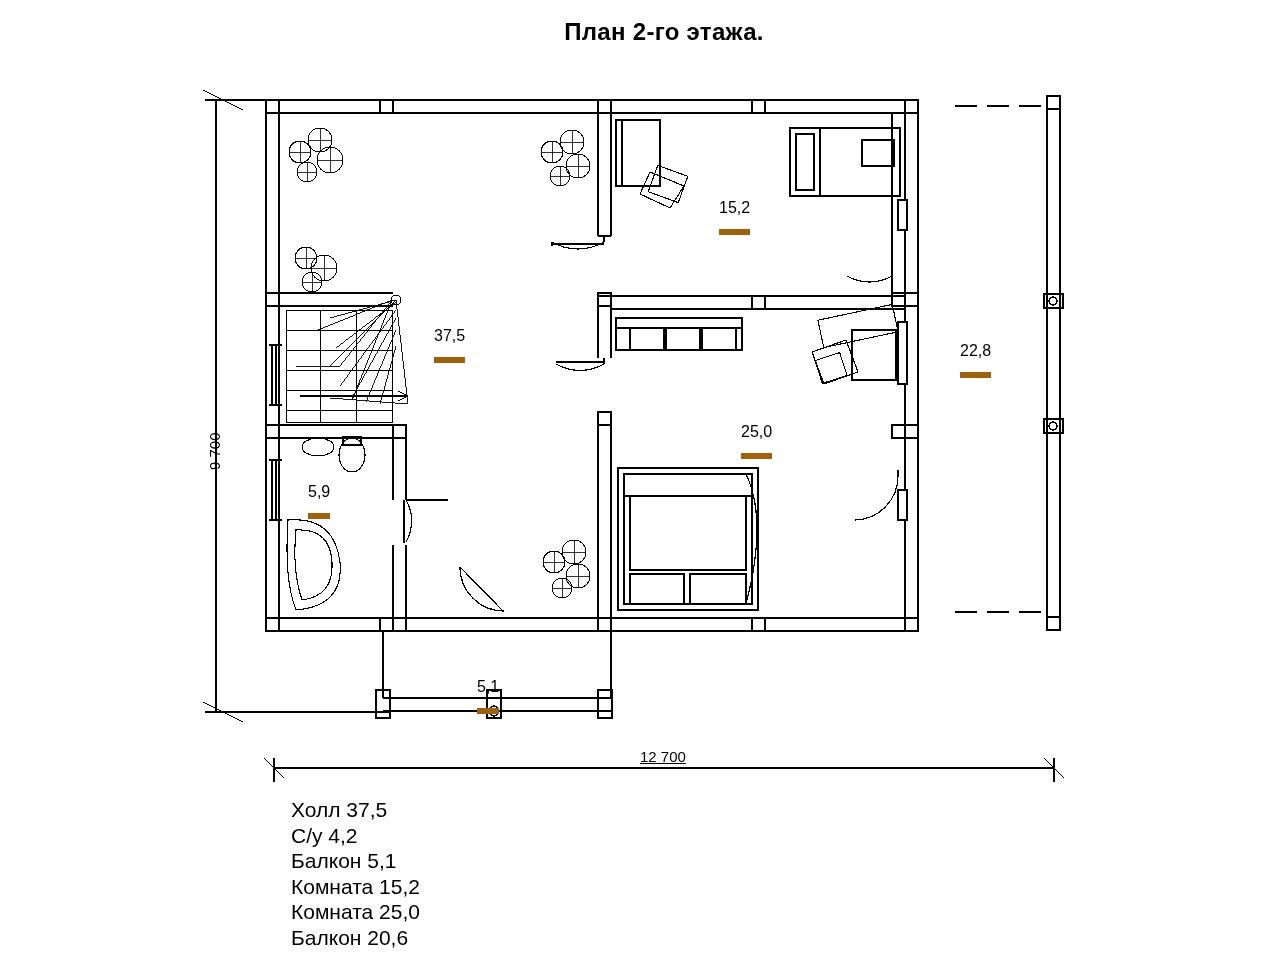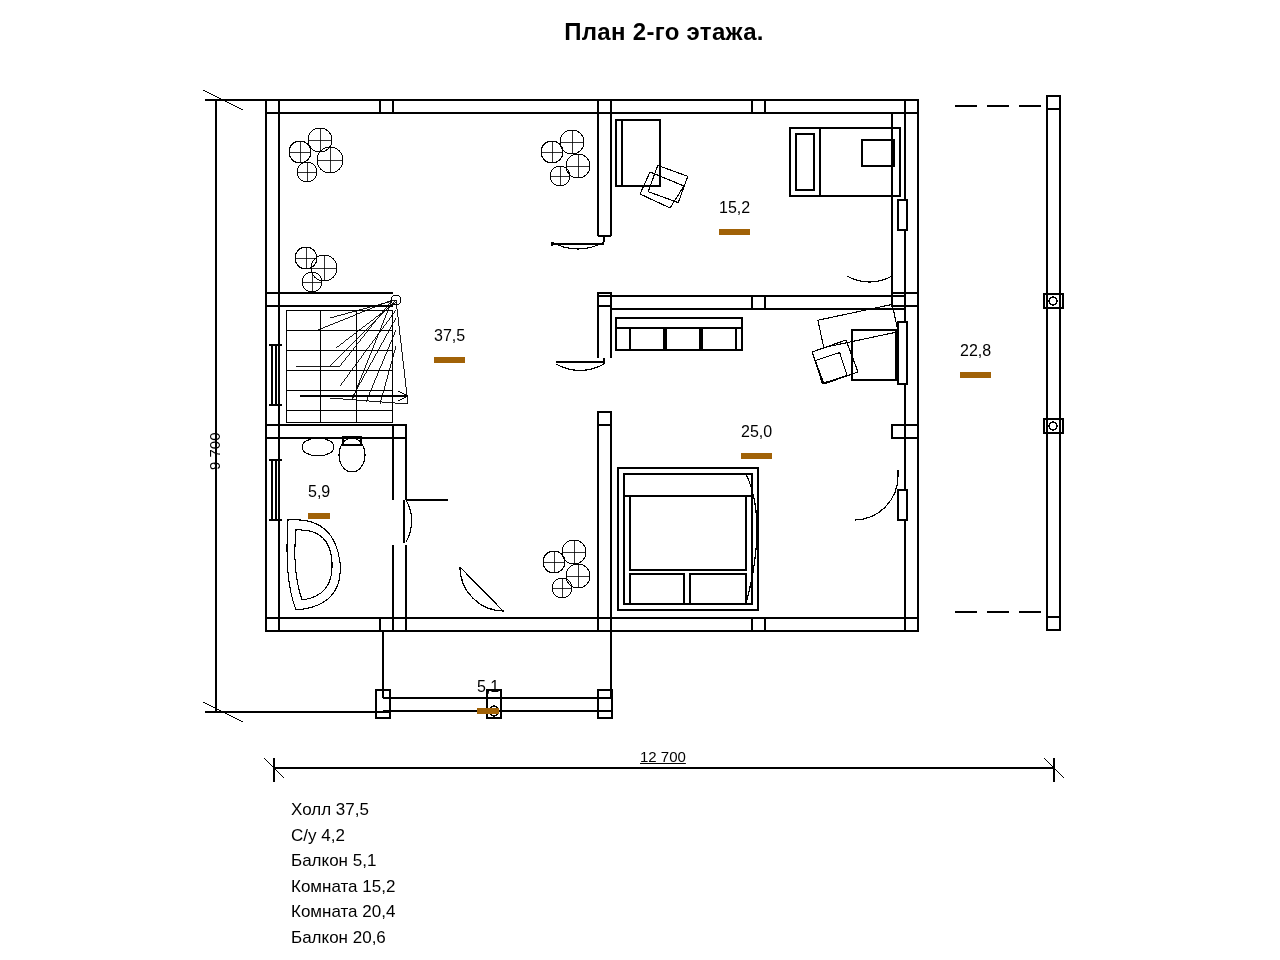--- a/index.html
+++ b/index.html
@@ -2,21 +2,21 @@
 <html lang="ru"><head>
 <meta charset="utf-8">
 <title>План 2-го этажа</title>
 <style>
   html,body{margin:0;padding:0;background:#ffffff;}
   body{width:1280px;height:960px;position:relative;overflow:hidden;
        font-family:"Liberation Sans",sans-serif;color:#000;}
   .title{position:absolute;left:0;top:18px;width:1280px;text-align:center;
          font-size:24px;font-weight:bold;letter-spacing:.3px;padding-left:24px;}
   svg{position:absolute;left:0;top:0;}
-  .legend{position:absolute;left:291px;top:797px;font-size:17px;line-height:25.5px;}
+  .legend{position:absolute;left:291px;top:797px;font-size:21px;line-height:25.5px;}
   .legend div{white-space:pre;}
   .dim-text{position:absolute;font-size:15px;}
   .area{position:absolute;font-size:16px;}
   .area u{text-decoration:none;border-bottom:6px solid #a16207;padding-bottom:13px;}
   .vert{transform:rotate(-90deg);transform-origin:left top;}
 </style>
 </head>
 <body>
 
 <div class="title">План 2-го этажа.</div>
@@ -309,15 +309,15 @@
 <div class="area" style="left:477px;top:644px;margin-top:34px;"><u>5,1</u></div>
 <div class="area" style="left:719px;top:199px;"><u>15,2</u></div>
 <div class="area" style="left:741px;top:423px;"><u>25,0</u></div>
 <div class="area" style="left:960px;top:342px;"><u>22,8</u></div>
 
 <div class="legend">
   <div>Холл 37,5</div>
   <div>С/у 4,2</div>
   <div>Балкон 5,1</div>
   <div>Комната 15,2</div>
-  <div>Комната 20,4</div>
+  <div>Комната 25,0</div>
   <div>Балкон 20,6</div>
 </div>
 
 </body></html>

